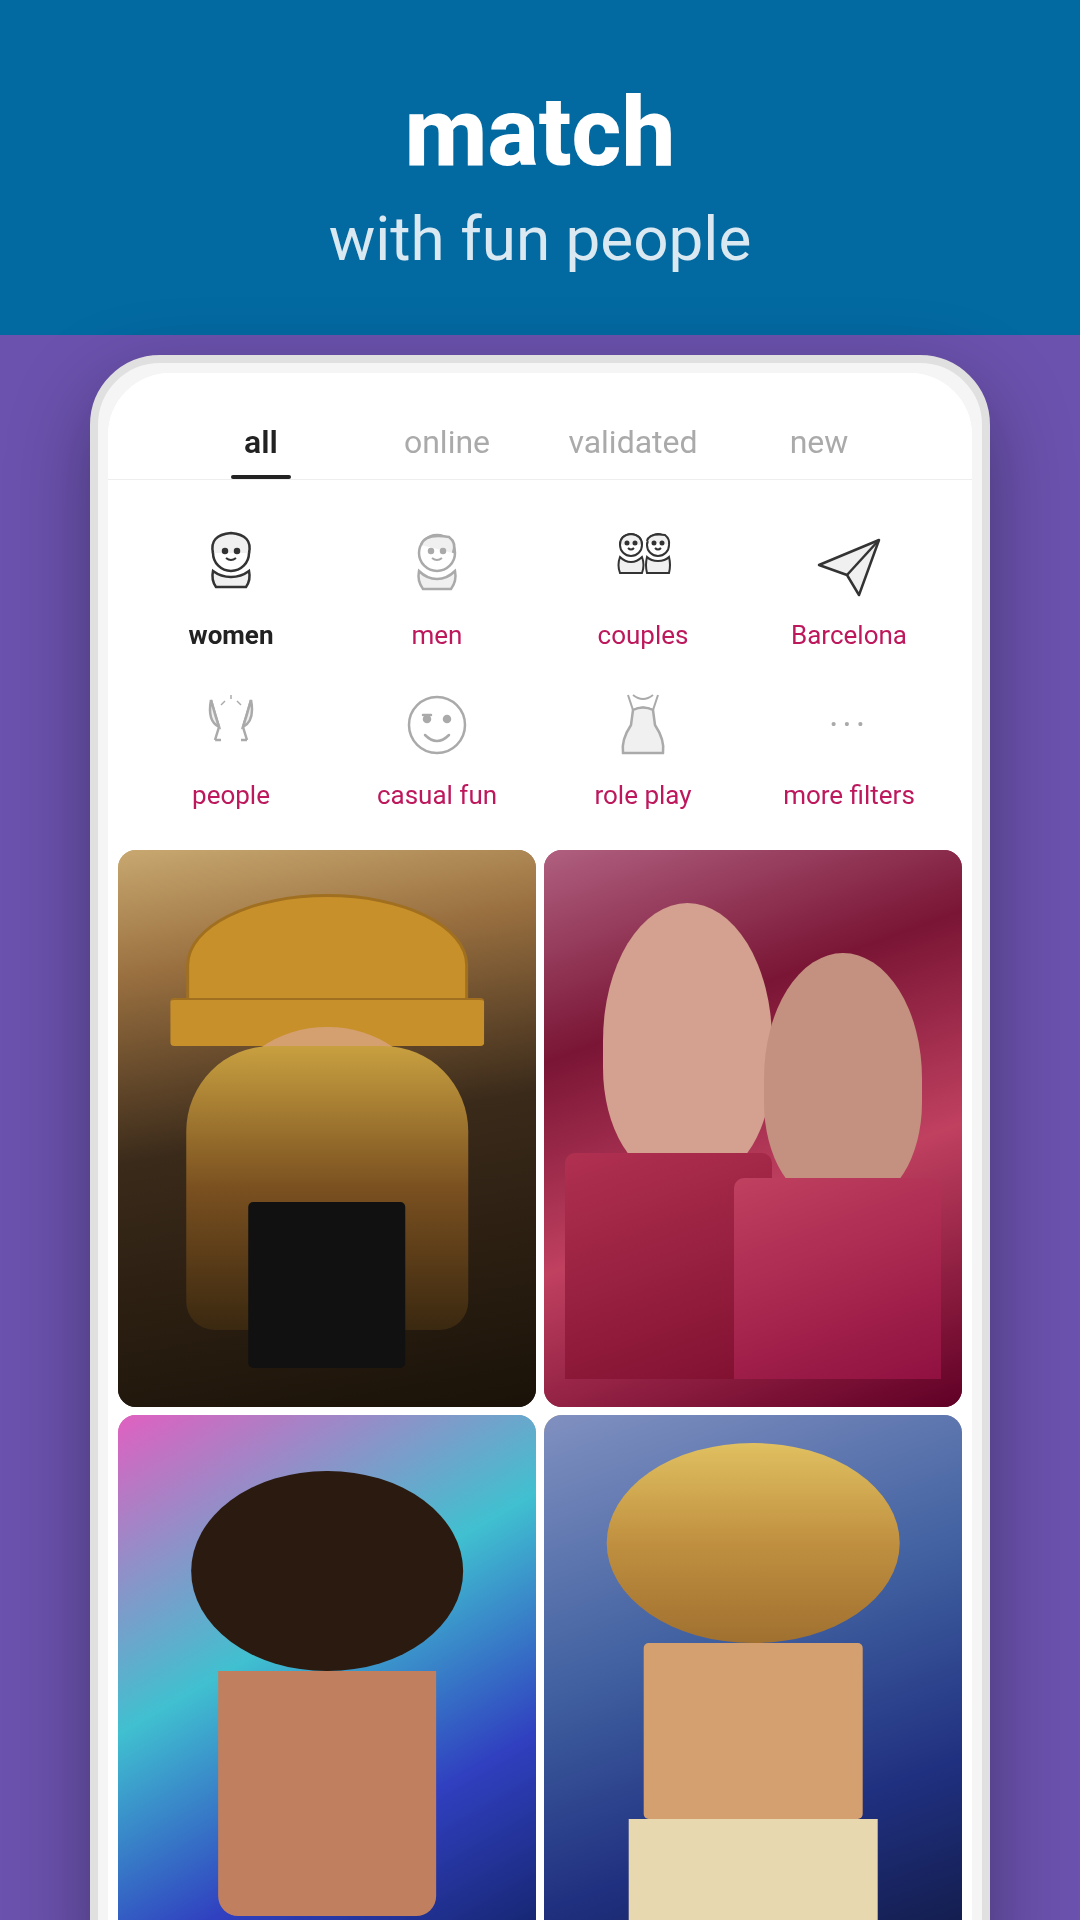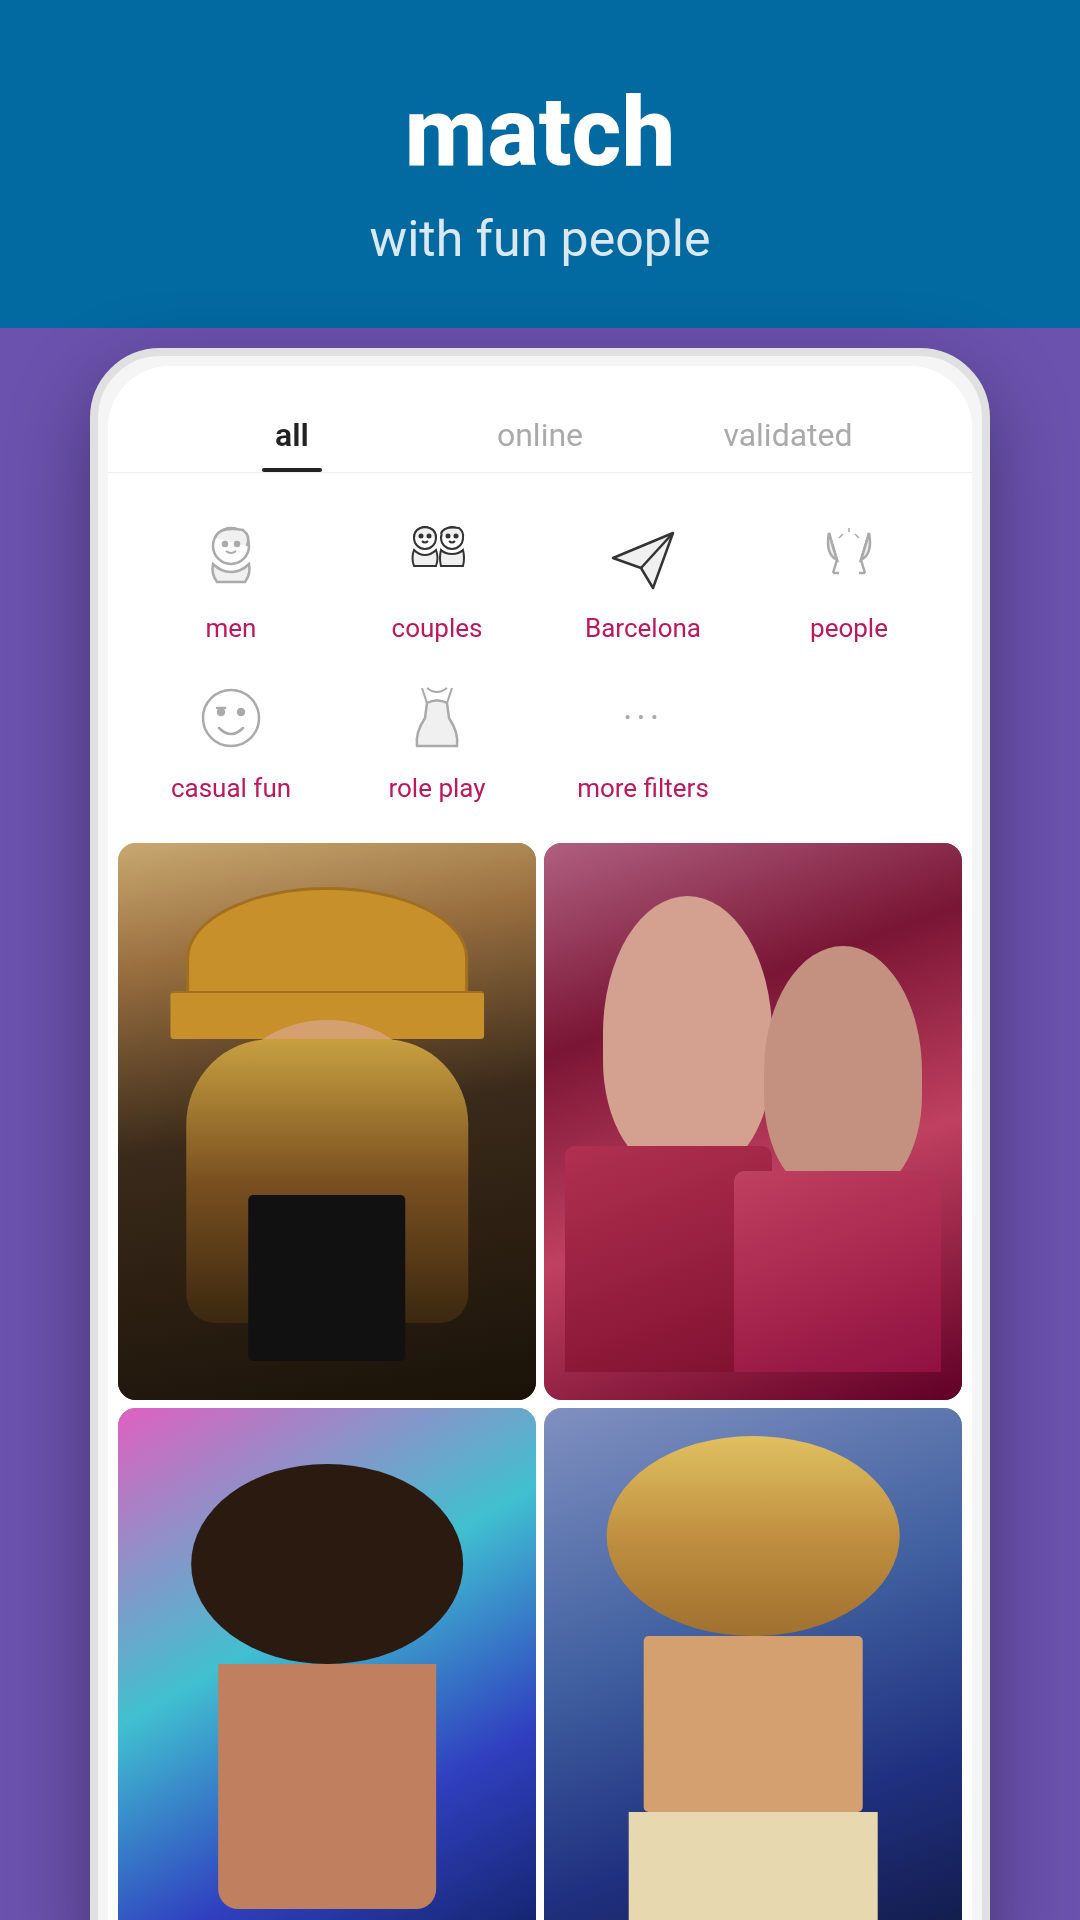--- a/index.html
+++ b/index.html
@@ -20,23 +20,23 @@
       text-align: center;
     }
     .header-title {
       color: #fff;
       font-size: 96px;
       font-weight: 800;
       line-height: 1.1;
     }
     .header-subtitle {
       color: rgba(255,255,255,0.85);
-      font-size: 50px;
+      font-size: 62px;
       font-weight: 400;
-      margin-top: 24px;
+      margin-top: 16px;
     }
     .phone-wrapper {
       width: 900px;
       background: #f5f5f5;
       border-radius: 70px;
       padding: 10px;
       box-shadow: 0 30px 80px rgba(0,0,0,0.35);
       margin-top: 20px;
       margin-bottom: 40px;
       position: relative;
@@ -156,24 +156,41 @@
   <div class="header-subtitle">with fun people</div>
 </div>
 
 <div class="phone-wrapper">
   <div class="phone-inner">
 
     <div class="tabs">
       <div class="tab active">all</div>
       <div class="tab">online</div>
       <div class="tab">validated</div>
+      <div class="tab">new</div>
     </div>
 
     <div class="filters">
 
+      <div class="filter-item">
+        <div class="filter-icon">
+          <svg viewBox="0 0 80 80" fill="none" stroke="#333" stroke-width="2.5">
+            <circle cx="40" cy="28" r="18"></circle>
+
+            <path d="M22 28 Q18 10 40 8 Q62 10 58 28" fill="#f0f0f0" stroke="#333"></path>
+
+            <circle cx="34" cy="26" r="2" fill="#333"></circle>
+            <circle cx="46" cy="26" r="2" fill="#333"></circle>
+            <path d="M35 33 Q40 37 45 33" stroke="#333" stroke-width="2" fill="none"></path>
+
+            <path d="M22 46 Q20 55 25 62 L55 62 Q60 55 58 46 Q50 52 40 52 Q30 52 22 46Z" fill="#f0f0f0" stroke="#333"></path>
+          </svg>
+        </div>
+        <span class="filter-label active">women</span>
+      </div>
 
       <div class="filter-item">
         <div class="filter-icon">
           <svg viewBox="0 0 80 80" fill="none" stroke="#aaa" stroke-width="2.5">
             <circle cx="40" cy="28" r="18"></circle>
             <path d="M24 20 Q28 8 52 12 Q60 18 56 28" fill="#f0f0f0" stroke="#aaa"></path>
             <circle cx="34" cy="26" r="2" fill="#aaa"></circle>
             <circle cx="46" cy="26" r="2" fill="#aaa"></circle>
             <path d="M35 33 Q40 37 45 33" stroke="#aaa" stroke-width="2" fill="none"></path>
             <path d="M22 46 Q20 56 26 64 L54 64 Q60 56 58 46 Q50 54 40 54 Q30 54 22 46Z" fill="#f0f0f0" stroke="#aaa"></path>

